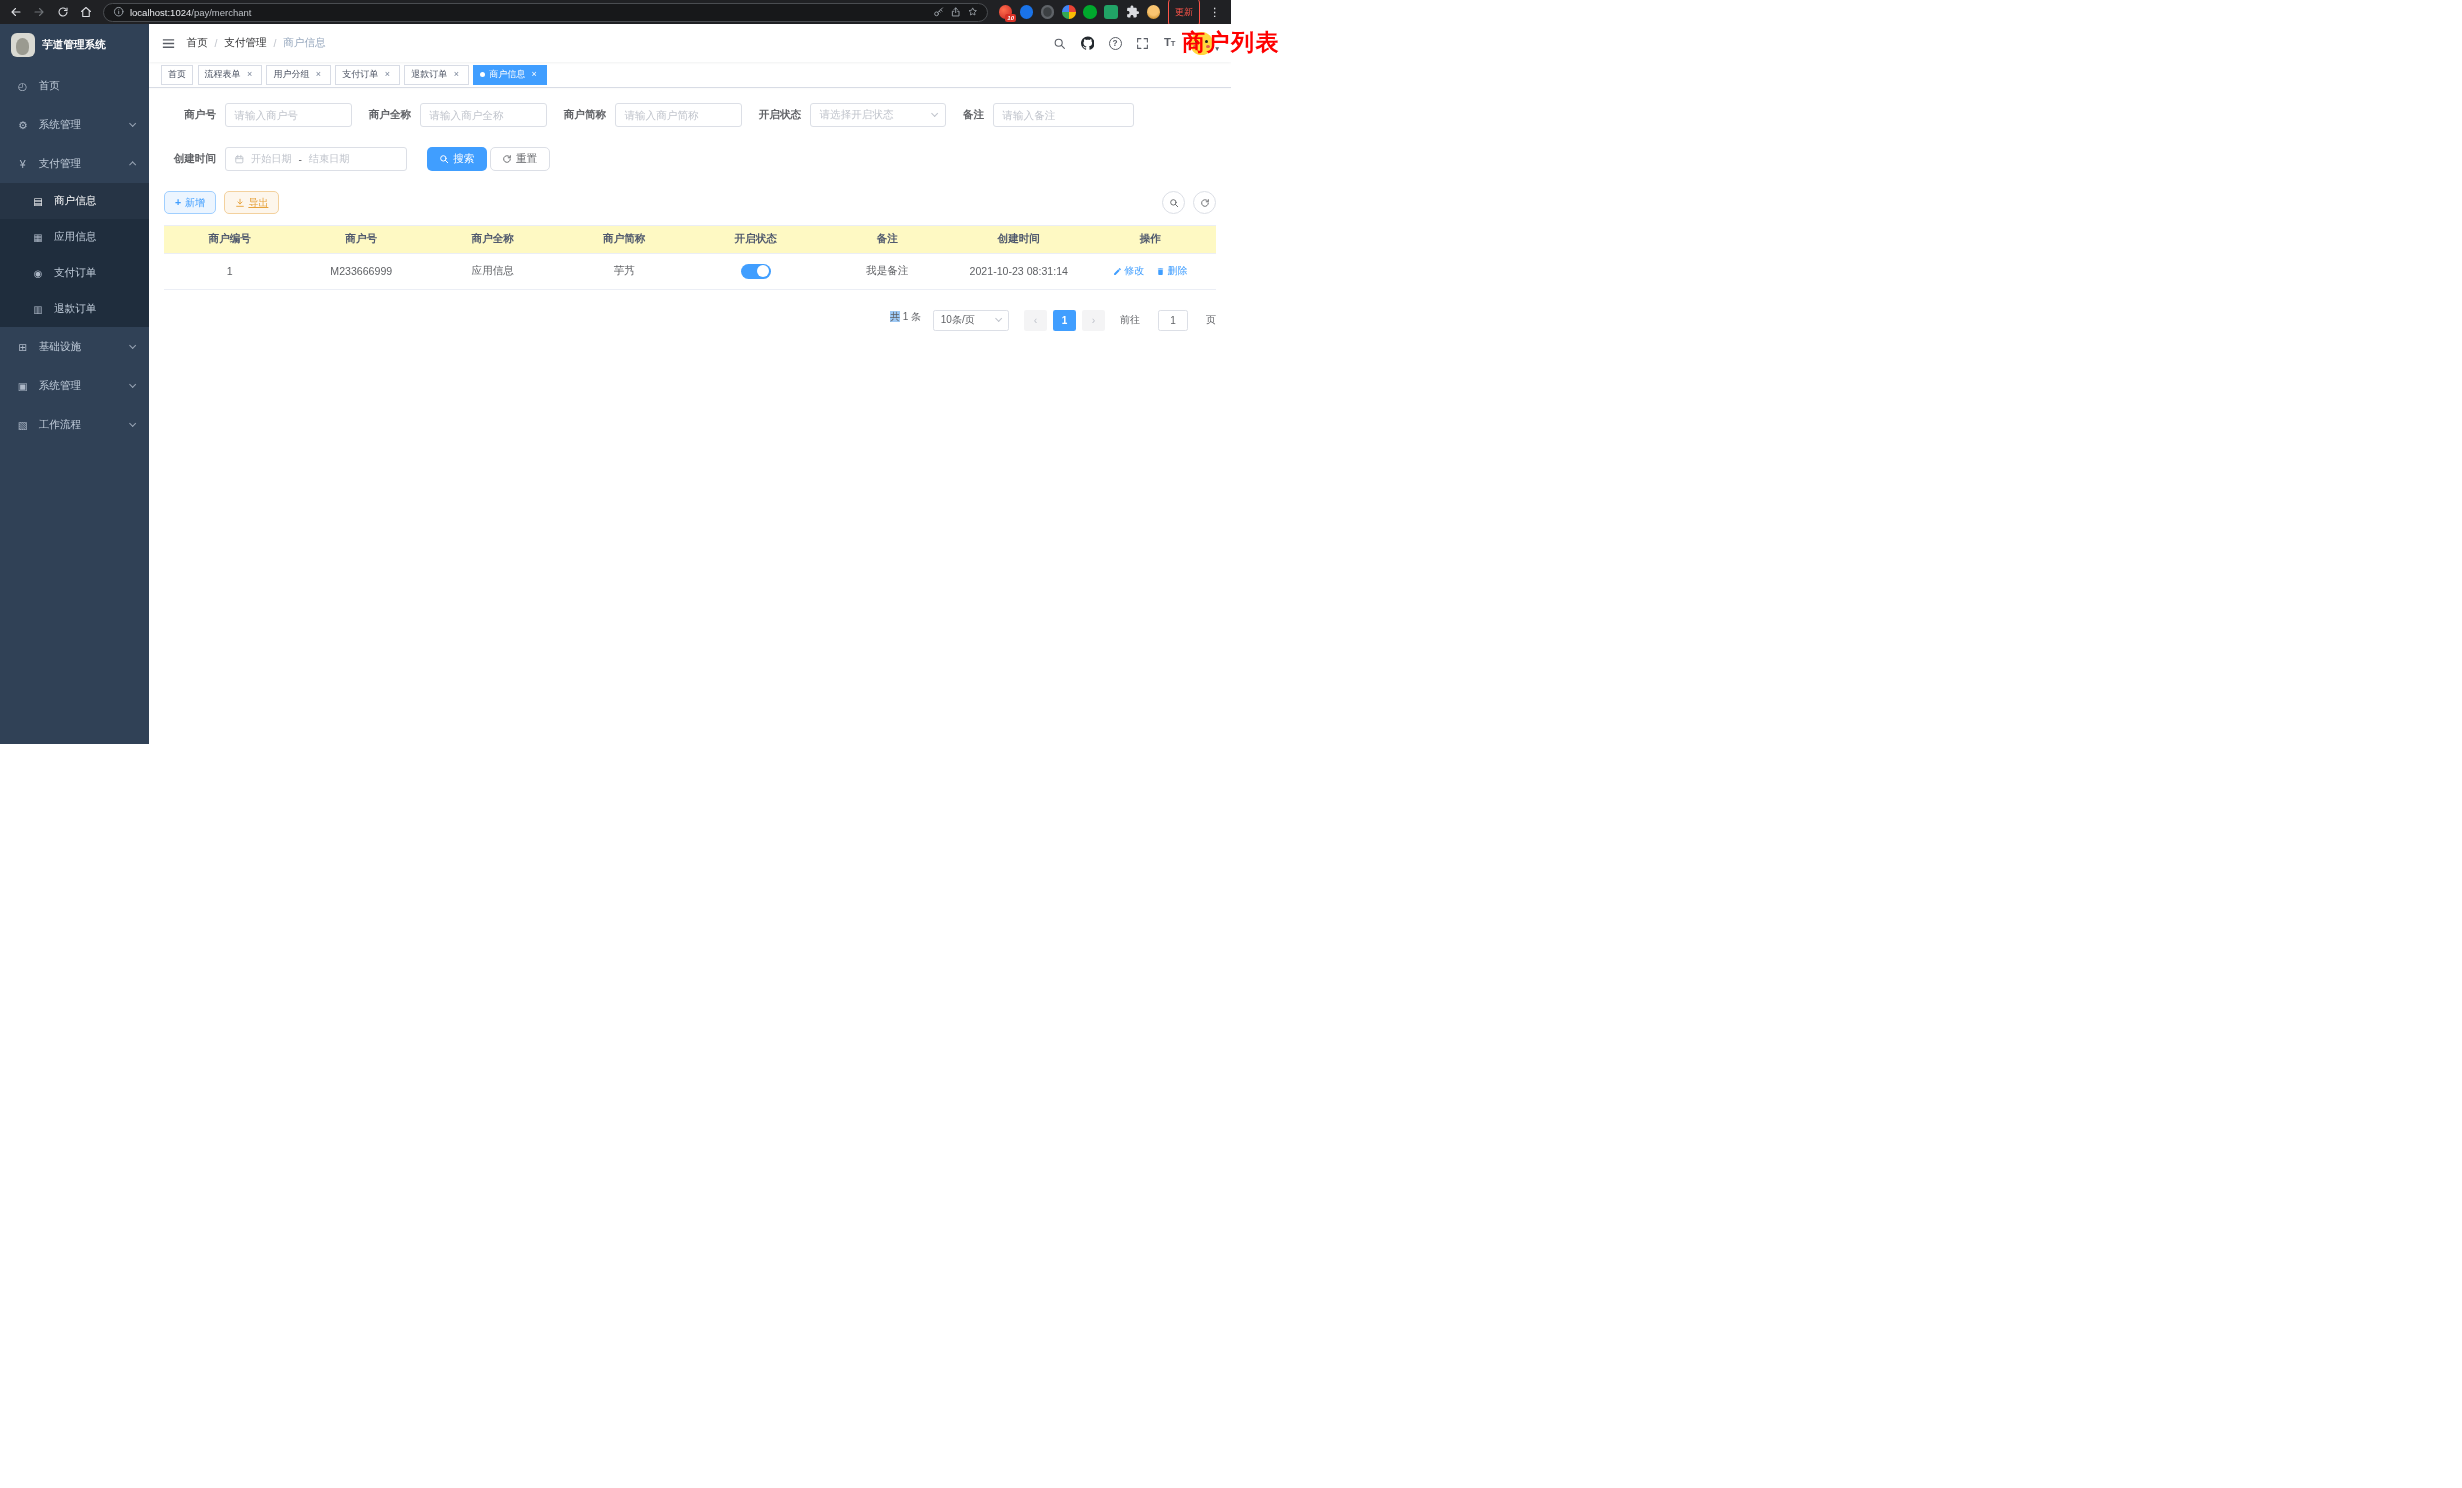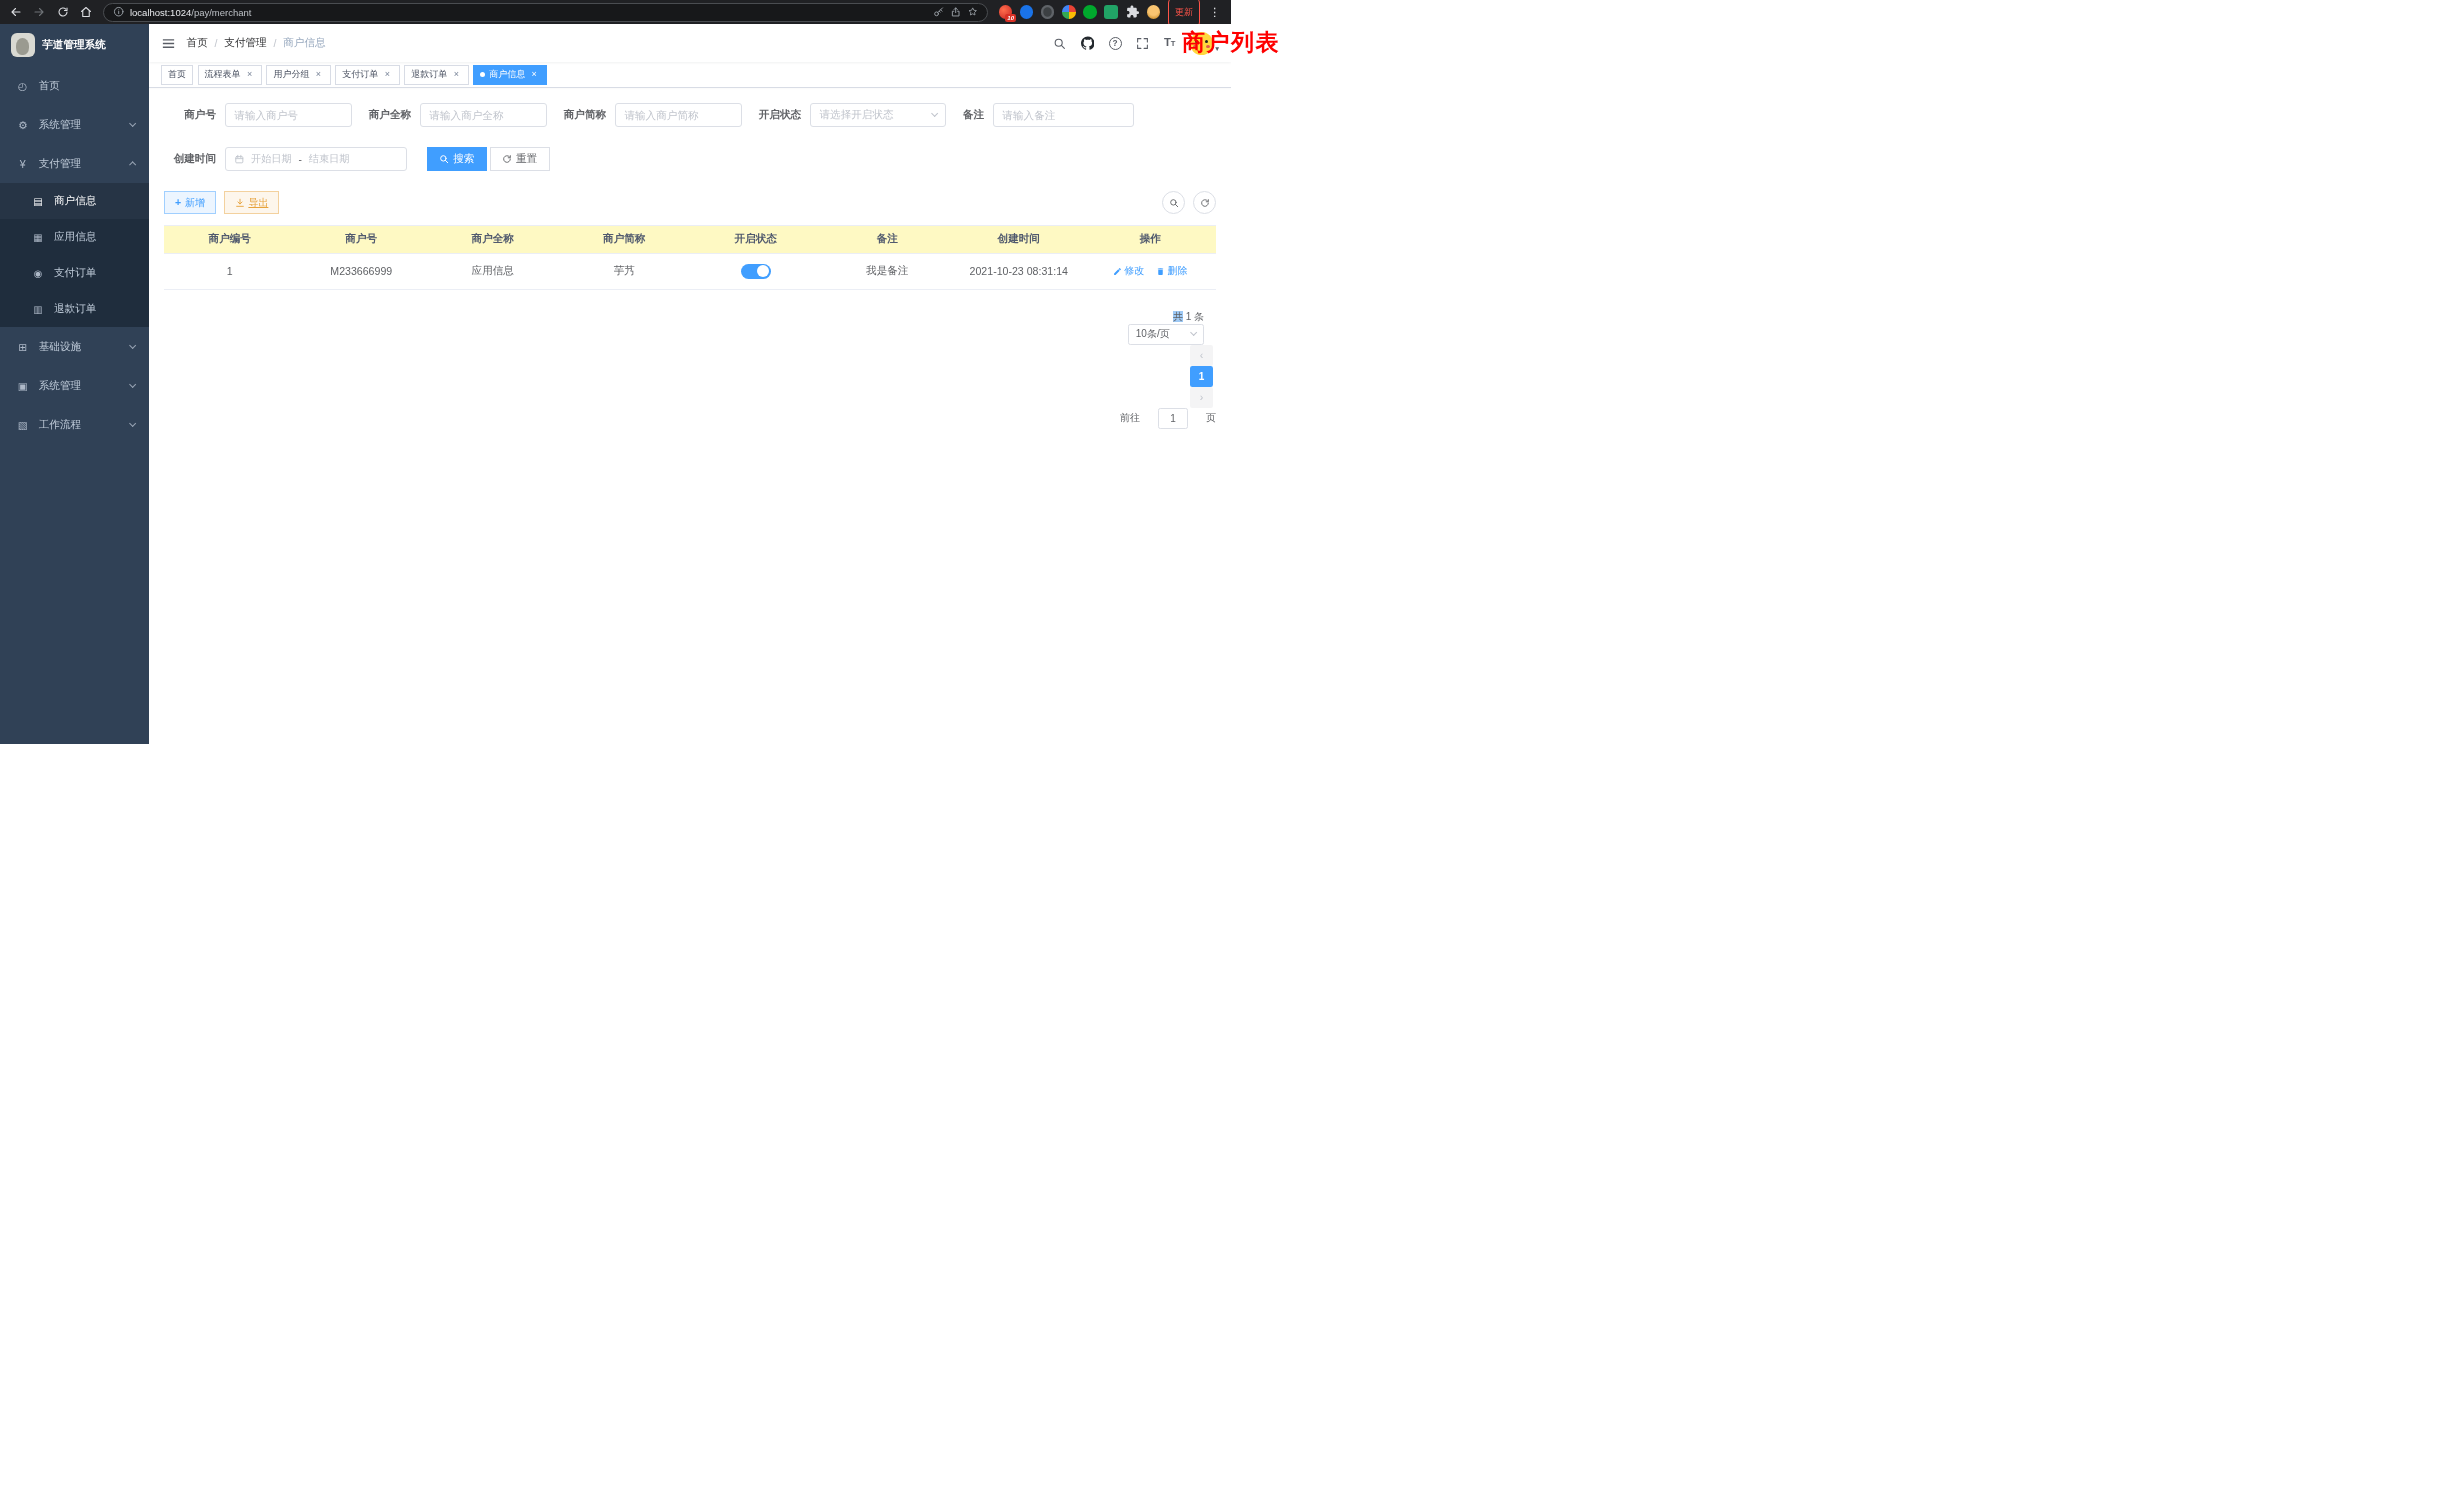--- a/index.html
+++ b/index.html
@@ -95,21 +95,21 @@
   .f-label { font-size:10.6px; color:#606266; font-weight:700; padding-right:9px; white-space:nowrap; }
   .f-label.first { width:61px; text-align:right; }
   .f-input { height:24px; border:0.8px solid #dcdfe6; border-radius:3px; font-size:10.6px; color:#606266; padding:0 8.3px; background:#fff; outline:none; }
   .f-input::placeholder { color:#c0c4cc; }
   .w168 { width:127px; } .w186 { width:141px; }
   .select { width:136px; height:24px; border:0.8px solid #dcdfe6; border-radius:3px; display:flex; align-items:center; justify-content:space-between; padding:0 8.3px; font-size:10.6px; color:#c0c4cc; cursor:pointer; background:#fff; }
   .sel-caret { width:5.3px; height:5.3px; border-right:1px solid #c0c4cc; border-bottom:1px solid #c0c4cc; transform:rotate(45deg); margin-top:-3px; }
   .date-range { width:182px; height:24px; border:0.8px solid #dcdfe6; border-radius:3px; display:flex; align-items:center; gap:6.8px; padding:0 7.6px; font-size:10.2px; color:#c0c4cc; background:#fff; cursor:pointer; }
   .cal-icon { color:#c0c4cc; } .cal-icon svg { width:10.6px; height:10.6px; }
   .range-sep { color:#606266; }
-  .btn { height:24px; border-radius:0; font-size:10.6px; display:inline-flex; align-items:center; justify-content:center; gap:3.8px; cursor:pointer; border:0.8px solid transparent; padding:0 11.4px; white-space:nowrap; }
+  .btn { height:24px; border-radius:5px; font-size:10.6px; display:inline-flex; align-items:center; justify-content:center; gap:3.8px; cursor:pointer; border:0.8px solid transparent; padding:0 11.4px; white-space:nowrap; }
   .btn svg { width:10px; height:10px; }
   .btn-primary { background:#409eff; color:#fff; margin-left:20px; }
   .btn-plain { background:#fff; border-color:#dcdfe6; color:#606266; margin-left:3px; }
 
   .toolbar { display:flex; align-items:center; margin-bottom:10.6px; }
   .btn-sm { height:23px; font-size:10px; padding:0 10px; }
   .btn-add { background:#ecf5ff; border-color:#a0cfff; color:#409eff; }
   .btn-export { background:#fdf6ec; border-color:#f3d19e; color:#e6a23c; margin-left:7.6px;text-decoration:underline; }
   .plus-g { font-size:10.6px; font-weight:700; line-height:1; }
   .toolbar-right { margin-left:auto; display:flex; gap:7.6px; }
@@ -120,21 +120,21 @@
   .grid { width:100%; border-collapse:collapse; table-layout:fixed; }
   .grid th { height:28px; background:#fef9c3; border-top:0.8px solid #ebeef5; border-bottom:0.8px solid #ebeef5; font-size:10.6px; color:#515a6e; font-weight:700; text-align:center; }
   .grid td { height:36px; border-bottom:0.8px solid #ebeef5; font-size:10.6px; color:#606266; text-align:center; }
   .switch { width:30px; height:15px; border-radius:7.6px; background:#409eff; position:relative; display:inline-block; vertical-align:middle; cursor:pointer; }
   .switch::after { content:""; position:absolute; right:1.5px; top:1.5px; width:12px; height:12px; border-radius:50%; background:#fff; }
   .op-link { color:#409eff; font-size:10px; display:inline-flex; align-items:center; gap:2.3px; cursor:pointer; }
   .op-link + .op-link { margin-left:9px; }
   .op-link svg { width:9px; height:9px; }
 
   
-  .pager { display:flex; align-items:flex-end; justify-content:flex-end; margin-top:20px; font-size:10px; color:#606266;flex-direction:column; }
+  .pager { display:flex; align-items:flex-start; justify-content:flex-end; margin-top:20px; font-size:10px; color:#606266; }
   .total { margin-right:12px; white-space:nowrap; }
   .hl { background:#9ec9f5; }
   .psize { width:76px; height:21px; border:0.8px solid #dcdfe6; border-radius:2.3px; display:inline-flex; align-items:center; justify-content:space-between; padding:0 6.8px; margin-right:12px; cursor:pointer; color:#606266; background:#fff; }
   .psize .sel-caret { margin-top:-2.3px; }
   .pbtn { min-width:23px; height:21px; border-radius:2.3px; background:#f4f4f5; color:#c0c4cc; display:inline-flex; align-items:center; justify-content:center; margin:0 3px; font-size:10.6px; cursor:pointer; padding:0 3px; }
   .pbtn.cur { background:#409eff; color:#fff; font-weight:700; font-size:10px; }
   .goto { margin-left:12px; display:inline-flex; align-items:center; gap:18px; white-space:nowrap; }
   .goto input { width:30px; height:21px; border:0.8px solid #dcdfe6; border-radius:2.3px; text-align:center; font-size:10px; color:#606266; outline:none; }
 </style>
 </head>

